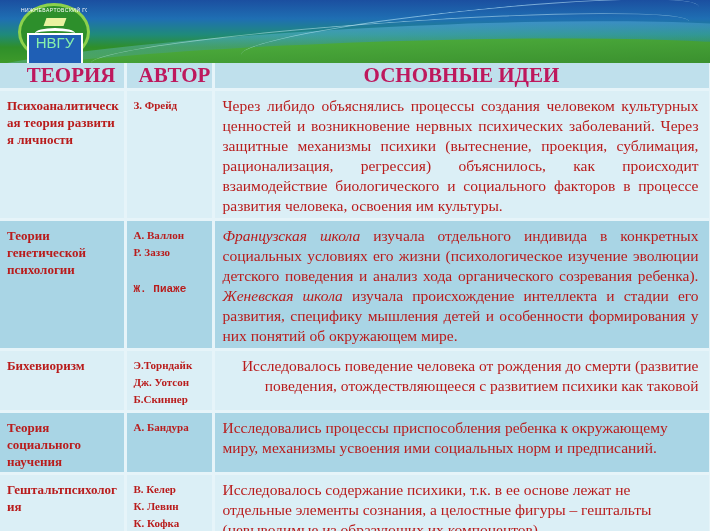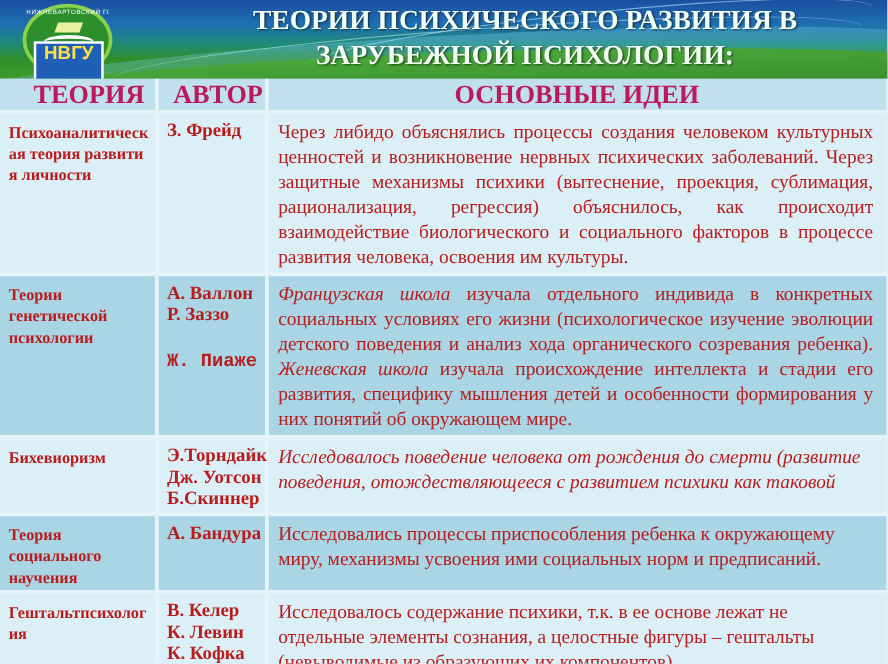--- a/index.html
+++ b/index.html
@@ -11,54 +11,50 @@
   .header .band2{position:absolute;left:-60px;top:42px;width:860px;height:60px;border-radius:50%;
     background:linear-gradient(180deg,#4aa83a,#2e7d25);transform:rotate(-2deg);}
   .header .swoosh{position:absolute;left:240px;top:10px;width:460px;height:40px;border-top:1px solid rgba(200,240,255,0.55);border-radius:50%;transform:rotate(-6deg);}
   .header .swoosh2{position:absolute;left:90px;top:22px;width:600px;height:40px;border-top:1px solid rgba(220,250,255,0.45);border-radius:50%;transform:rotate(-4deg);}
   .logo{position:absolute;left:18px;top:3px;width:72px;height:58px;border-radius:50%;
     background:#2d8f2b;border:3px solid #8cd14c;box-sizing:border-box;}
   .logo .ring-text{position:absolute;left:0;top:1px;width:100%;text-align:center;font-family:"Liberation Sans",sans-serif;font-size:5px;color:#fff;letter-spacing:0.5px;}
   .logo .cap{position:absolute;left:24px;top:12px;width:20px;height:8px;background:#e9f2a0;transform:skewX(-20deg);}
   .logo .book{position:absolute;left:14px;top:22px;width:40px;height:8px;border-top:3px solid #fff;border-radius:50% 50% 0 0;}
   .logo .abbr{position:absolute;left:6px;top:27px;width:56px;height:36px;background:#1f5fb5;border:2px solid #fff;box-sizing:border-box;
-    color:#fde047;font-family:"Liberation Sans",sans-serif;font-weight:bold;font-size:15px;line-height:16px;text-align:center;}
+    color:#86efac;font-family:"Liberation Sans",sans-serif;font-weight:normal;font-size:15px;line-height:16px;text-align:center;}
   .title{position:absolute;left:200px;top:2px;width:440px;text-align:center;color:#f4fff4;font-weight:bold;font-size:22px;line-height:28px;
     text-shadow:1px 1px 2px rgba(0,0,0,0.6);}
   table{position:absolute;left:0;top:63px;width:710px;border-collapse:collapse;table-layout:fixed;}
   col.c1{width:125px;} col.c2{width:88px;} col.c3{width:497px;}
   th{background:#bfe0ec;height:25px;font-size:21px;font-weight:bold;color:#be185d;padding:0;border-right:3px solid #e6f4f9;border-bottom:3px solid #e6f4f9;}
   th.t1{text-align:right;padding-right:8px;}
   th.t2{text-align:left;padding-left:12px;}
   td{vertical-align:top;border-right:3px solid #e6f4f9;border-bottom:3px solid #e6f4f9;color:#b91c1c;}
   td.col1{font-weight:bold;font-size:13px;line-height:17px;padding:6px 4px 2px 7px;}
-  td.col2{font-weight:bold;font-size:15px;line-height:17px;padding:6px 2px 2px 7px;}
+  td.col2{font-weight:bold;font-size:11px;line-height:17px;padding:6px 2px 2px 7px;}
   td.col3{font-size:15.5px;line-height:20px;padding:5px 10px 2px 8px;text-align:justify;}
   tr.light td{background:#dbeff6;}
   tr.dark td{background:#a9d5e5;}
   .it{font-style:italic;}
   .gap{display:block;height:34px;}
 </style>
 </head>
 <body>
 
 <div class="header">
   <div class="band1"></div>
   <div class="band2"></div>
   <div class="swoosh"></div>
   <div class="swoosh2"></div>
   <div class="logo">
     <div class="ring-text" style="overflow:hidden;white-space:nowrap;">НИЖНЕВАРТОВСКИЙ ГОСУДАРСТВЕННЫЙ УНИВЕРСИТЕТ</div>
     <div class="cap"></div>
     <div class="book"></div>
     <div class="abbr">НВГУ</div>
-  </div>
-  <div class="title">
-    <div>ТЕОРИИ ПСИХИЧЕСКОГО РАЗВИТИЯ В</div>
-    <div>ЗАРУБЕЖНОЙ ПСИХОЛОГИИ:</div>
   </div>
 </div>
 
 <table>
   <colgroup>
       <col class="c1">
       <col class="c2">
       <col class="c3">
     </colgroup>
   <thead>
@@ -86,21 +82,21 @@
       </td>
       <td class="col3"><span class="it">Французская школа</span><span> изучала отдельного индивида в конкретных социальных условиях его жизни (психологическое изучение эволюции детского поведения и анализ хода органического созревания ребенка). </span><span class="it">Женевская школа</span><span>  изучала происхождение интеллекта и стадии его развития, специфику мышления детей и особенности формирования у них понятий об окружающем мире.</span></td>
     </tr>
     <tr class="light" style="height:56px;">
       <td class="col1"><span>Бихевиоризм</span></td>
       <td class="col2">
         <div>Э.Торндайк</div>
         <div>Дж. Уотсон</div>
         <div>Б.Скиннер</div>
       </td>
-      <td class="col3" style="text-align:left;font-style:italic;">Исследовалось поведение человека от рождения до смерти (развитие поведения, отождествляющееся с развитием психики как таковой</td>
+      <td class="col3" style="text-align:right;">Исследовалось поведение человека от рождения до смерти (развитие поведения, отождествляющееся с развитием психики как таковой</td>
     </tr>
     <tr class="dark" style="height:54px;">
       <td class="col1"><span>Теория социального научения</span></td>
       <td class="col2">
           <div>А. Бандура</div>
         </td>
       <td class="col3" style="text-align:left;margin-top:21px;">Исследовались процессы приспособления ребенка к окружающему миру, механизмы усвоения ими социальных норм и предписаний.</td>
     </tr>
     <tr class="light" style="height:68px;">
       <td class="col1"><span style="word-break:break-all;">Гештальтпсихология</span></td>

